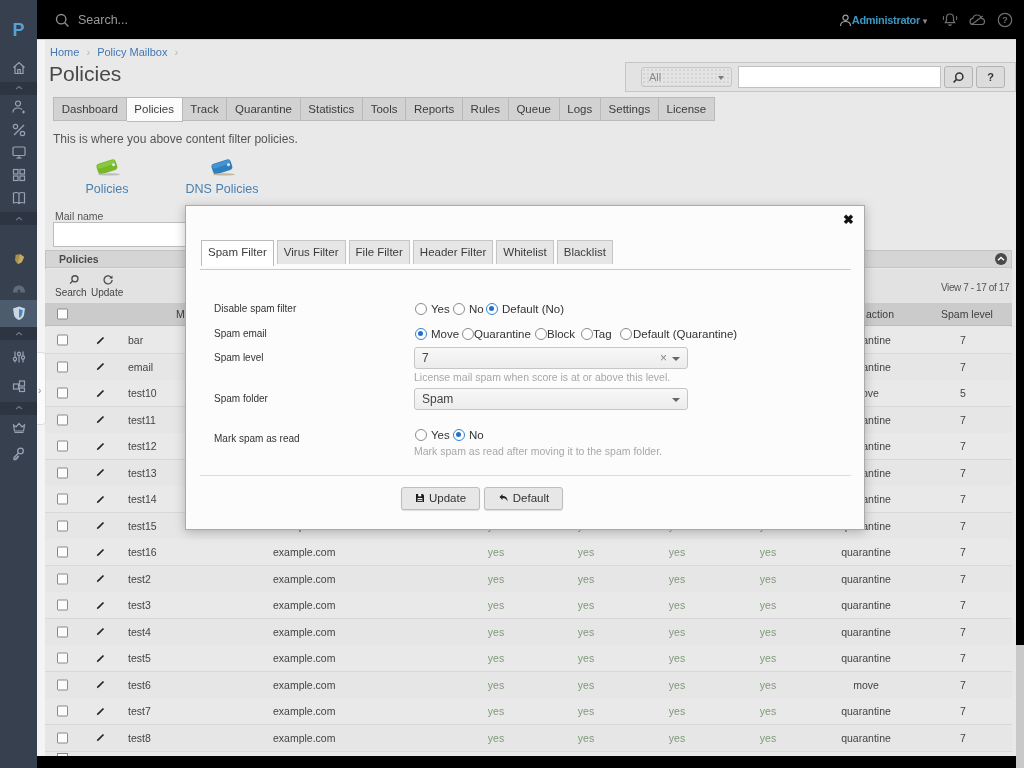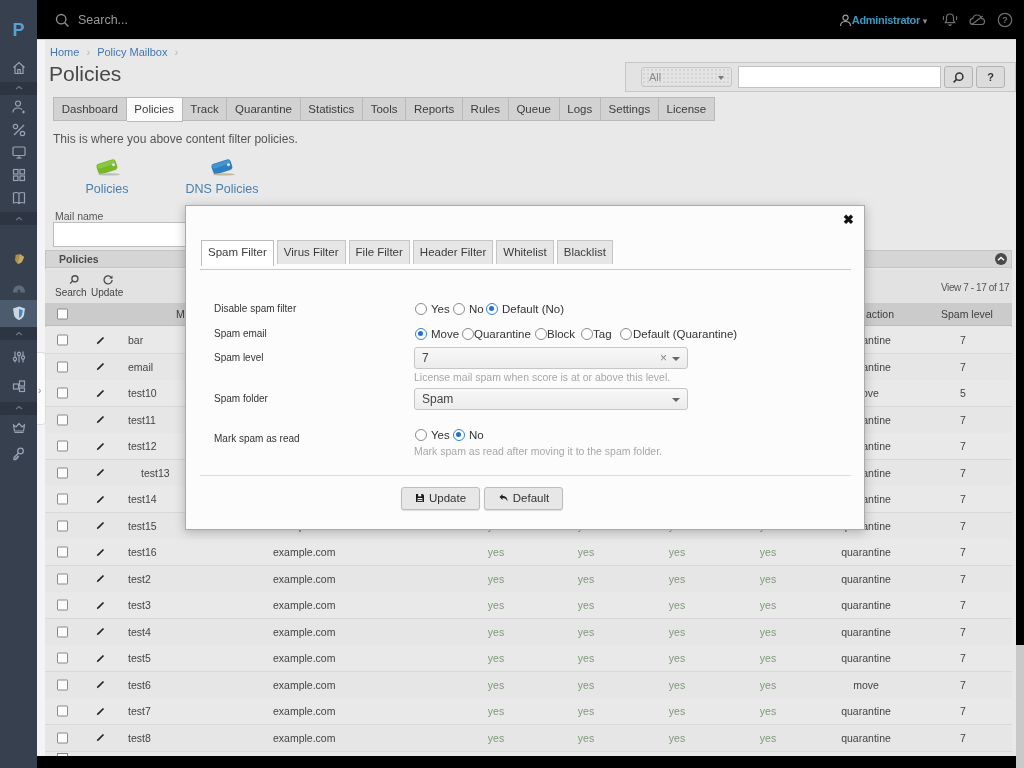--- a/index.html
+++ b/index.html
@@ -241,21 +241,21 @@
       <span class="cell ctr yes" style="left:632px">yes</span>
       <span class="cell ctr yes" style="left:723px">yes</span>
       <span class="cell ctr" style="left:821px">quarantine</span>
       <span class="cell ctr" style="left:918px">7</span>
     </div>
     <div class="abs row" style="top:459.5px;background:#e6e6e6">
       <span class="cb"></span>
       <svg width="11" height="11" viewBox="0 0 11 11" style="position:absolute;left:50px;top:50%;margin-top:-5.5px">
         <path d="M1.8 9.2 L2.5 7.3 L7.9 1.9 L9.1 3.1 L3.7 8.5 Z" fill="#222"></path>
       </svg>
-      <span class="cell" style="left:96px">test13</span>
+      <span class="cell" style="left:83px">test13</span>
       <span class="cell" style="left:228px">example.com</span>
       <span class="cell ctr yes" style="left:451px">yes</span>
       <span class="cell ctr yes" style="left:541px">yes</span>
       <span class="cell ctr yes" style="left:632px">yes</span>
       <span class="cell ctr yes" style="left:723px">yes</span>
       <span class="cell ctr" style="left:821px">quarantine</span>
       <span class="cell ctr" style="left:918px">7</span>
     </div>
     <div class="abs row" style="top:486.0px;background:#e9e9e9">
       <span class="cb"></span>

